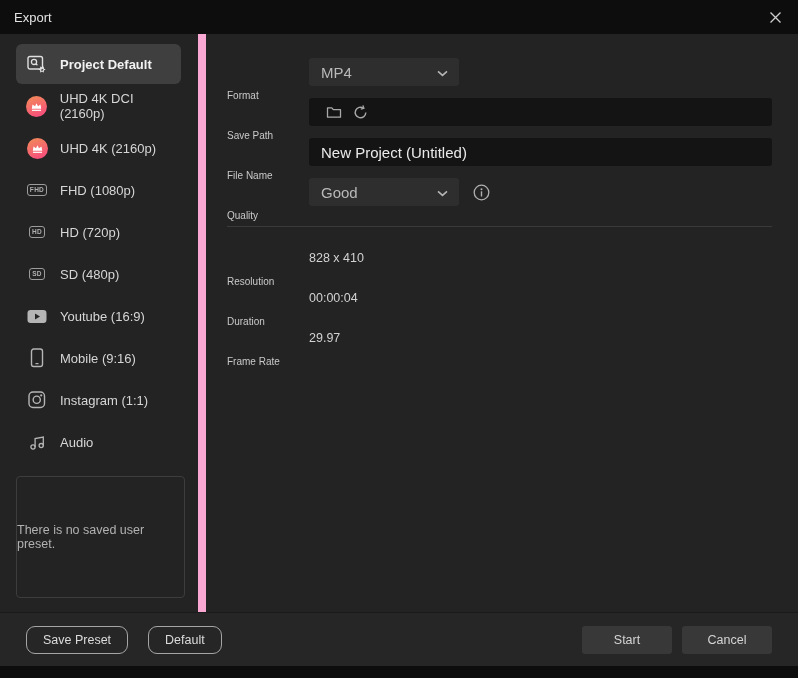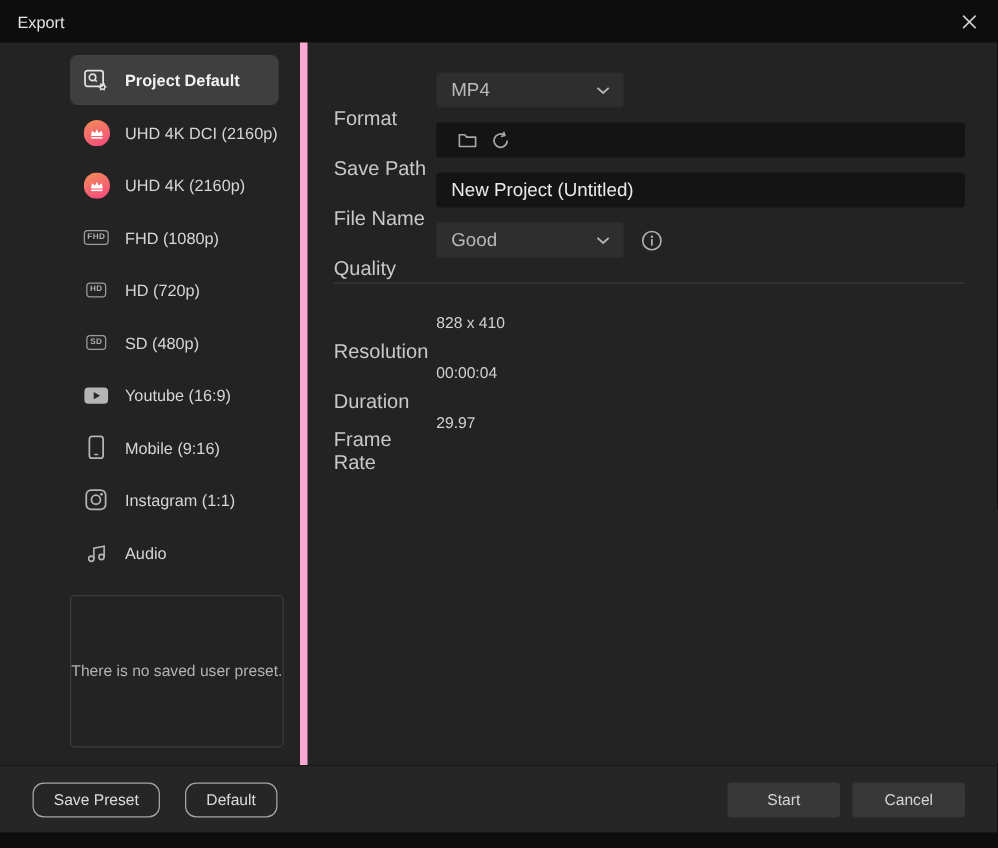--- a/index.html
+++ b/index.html
@@ -7,34 +7,34 @@
   body { font-family:"Liberation Sans", sans-serif; }
   .window{ width:798px; height:678px; display:flex; flex-direction:column; background:#232323; overflow:hidden;justify-content:flex-end; }
 
   
   .titlebar{ flex:0 0 34px; background:#0d0d0d; display:flex; align-items:center; padding:0 16px 0 14px; }
   .titlebar .title{ color:#e3e3e3; font-size:13px; }
   .titlebar .close{ margin-left:auto; cursor:pointer; display:flex; align-items:center; }
 
   
   .body{ flex:1 1 auto; display:flex; min-height:0; }
-  .sidebar{ flex:0 0 206px; position:relative; border-right:6px solid #f9a8d4; padding-top:10px;margin-left:40px; }
+  .sidebar{ flex:0 0 206px; position:relative; border-right:8px solid #f9a8d4; padding-top:10px; }
   .s-item{ height:40px; margin:0 17px 2px 16px; border-radius:6px; display:flex; align-items:center; padding-left:8px; gap:10px; cursor:pointer; }
   .s-item.sel{ background:#3f3f3f; }
   .s-item .ic{ width:26px; display:flex; align-items:center; justify-content:center; }
   .s-label{ color:#d6d6d6; font-size:13px; }
   .s-item.sel .s-label{ color:#f2f2f2; font-weight:bold; }
   .resbadge{ display:inline-block; border:1px solid #9c9c9c; color:#b0b0b0; border-radius:3px; font-size:6.5px; font-weight:bold; line-height:1; padding:2px 2px; letter-spacing:.3px; }
   .user-preset-box{ position:absolute; top:442px; left:16px; right:13px; height:122px; border:1px solid #3d3d3d; border-radius:4px; display:flex; align-items:center; justify-content:center; }
   .user-preset-box span{ color:#b2b2b2; font-size:12.5px; }
 
   
   .main{ flex:1 1 auto; padding:24px 26px 0 21px; }
   .form-row{ display:flex; align-items:center; height:28px; margin-bottom:12px; }
-  .f-label{ flex:0 0 82px; color:#c9c9c9; font-size:16px;margin-top:47px; }
+  .f-label{ flex:0 0 82px; color:#c9c9c9; font-size:10px;margin-top:47px; }
   .dropdown{ width:150px; height:28px; background:#2e2e2e; border-radius:3px; display:flex; align-items:center; padding:0 11px 0 12px; cursor:pointer; }
   .dropdown .dval{ color:#b9b9b9; font-size:15px; flex:1; }
   .field{ flex:1 1 auto; height:28px; background:#141414; border-radius:3px; display:flex; align-items:center; padding:0 10px 0 12px; }
   .path-text{ color:#8c8c8c; font-size:12.5px; flex:1; white-space:nowrap; overflow:hidden; }
   .name-text{ color:#eaeaea; font-size:15px; flex:1; }
   .f-iconbtn{ display:flex; align-items:center; justify-content:center; width:26px; height:26px; cursor:pointer; }
   .info-btn{ margin-left:14px; display:flex; align-items:center; cursor:pointer; }
   .hdivider{ border:none; border-top:1px solid #3a3a3a; margin:20px 0 17px 0; }
   .info-row{ display:flex; align-items:center; height:28px; margin-bottom:12px; }
   .i-value{ color:#d2d2d2; font-size:12.5px; }

